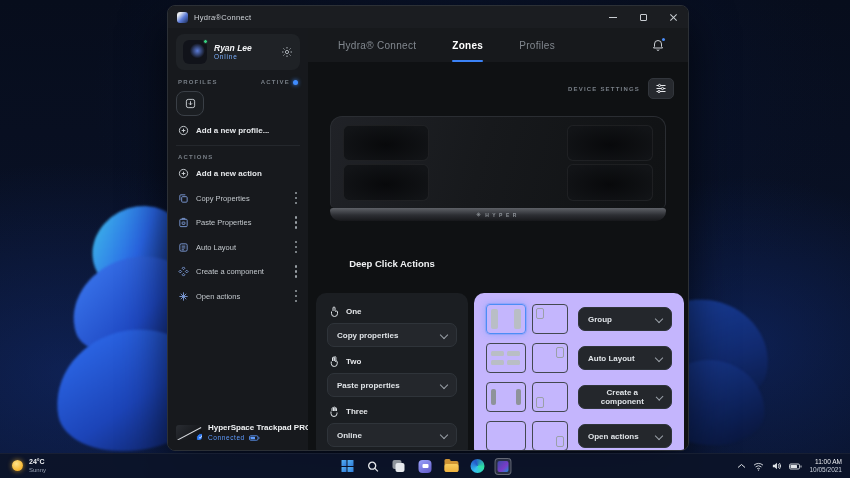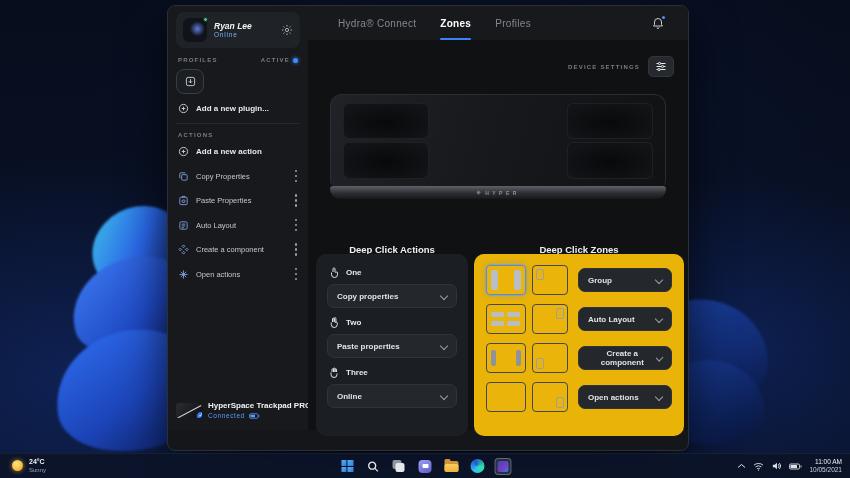--- a/index.html
+++ b/index.html
@@ -94,21 +94,21 @@
   .device-thumb::after { content:""; position:absolute; left:-3px; top:9px; width:30px; height:1.4px;
     background:#d7dadf; transform:rotate(-28deg); }
   .device-badge { position:absolute; right:-4px; bottom:-3px; width:10px; height:10px; border-radius:50%;
     background:#2f7bf6; border:1.5px solid #17191d; color:#fff; font-size:6px; line-height:7px; text-align:center; }
   .device-meta { line-height:1.3; }
   .device-name { font-size:8px; font-weight:bold; color:#f0f2f4; white-space:nowrap; }
   .device-status { font-size:6.5px; color:#5f9cff; letter-spacing:.6px; display:flex; align-items:center; gap:4px; }
 
   
   .main { background:#0f1113; display:flex; flex-direction:column; min-width:0; }
-  .tabsbar { height:34px; background:#17191c; display:flex; align-items:center; padding:0 24px 0 30px; gap:24px; flex:0 0 auto; }
+  .tabsbar { height:34px; background:#17191c; display:flex; align-items:center; padding:0 24px 0 30px; gap:36px; flex:0 0 auto; }
   .tab { position:relative; height:100%; display:flex; align-items:center; font-size:10px; color:#82888f;
     background:none; border:0; letter-spacing:.3px; }
   .tab.active { color:#ffffff; font-weight:bold; }
   .tab.active::after { content:""; position:absolute; left:0; right:0; bottom:0; height:2.5px;
     background:#3b82f6; border-radius:2px; }
   .bell-btn { margin-left:auto; background:none; border:0; color:#c9cdd2; position:relative; }
   .bell-dot { position:absolute; top:-1px; right:-1px; width:3.5px; height:3.5px; border-radius:50%; background:#4c8df6; }
 
   .content { position:relative; flex:1; }
 
@@ -126,27 +126,27 @@
   .tp-zone.tl { left:12px; top:8px; height:36px; }
   .tp-zone.bl { left:12px; top:47px; height:37px; }
   .tp-zone.tr { right:12px; top:8px; height:36px; }
   .tp-zone.br { right:12px; top:47px; height:37px; }
   .tp-edge { height:13px; border-radius:3px 3px 10px 10px;
     background:linear-gradient(180deg,#5e6167 0%,#2c2e33 55%,#17181b 100%);
     display:flex; align-items:center; justify-content:center; gap:4px; }
   .tp-brand { font-size:5px; letter-spacing:3.5px; color:#8d9298; font-weight:bold; }
   .tp-star { width:5px; height:5px; color:#8d9298; }
 
-  .col-header { position:absolute; top:204px; font-size:9.5px; font-weight:bold; color:#eef0f2; text-align:center; }
+  .col-header { position:absolute; top:196px; font-size:9.5px; font-weight:bold; color:#eef0f2; text-align:center; }
   .col-header.left { left:8px; width:152px; }
   .col-header.right { left:166px; width:210px; }
 
-  .panel { position:absolute; top:214px; bottom:-6px; border-radius:10px; }
+  .panel { position:absolute; top:231px; bottom:-6px; border-radius:10px; }
   .panel.actions { left:8px; width:152px; background:#1b1e22; padding:10px 11px; }
-  .panel.zones { left:166px; width:210px; background:#eab308; padding:11px 12px; }
+  .panel.zones { left:166px; width:210px; background:#c4b5fd; padding:11px 12px; }
 
   .dca-label { display:flex; align-items:center; gap:7px; margin:3px 0 6px 2px; }
   .dca-label .txt { font-size:8px; font-weight:bold; color:#e6e8eb; }
   .dropdown { height:24px; background:#24272c; border:1px solid #2f343a; border-radius:7px;
     display:flex; align-items:center; padding:0 9px; width:100%; margin-bottom:9px; }
   .dropdown .val { font-size:8px; font-weight:bold; color:#dfe3e7; }
   .dropdown .chev { margin-top:-1px; }
 
   .zone-row { display:flex; align-items:center; margin-bottom:9px; }
   .zone-row .dropdown { flex:1; margin:0 0 0 10px; }
@@ -203,20 +203,35 @@
 
 <div class="desktop">
   <div class="petal p1"></div>
   <div class="petal p2"></div>
   <div class="petal p3"></div>
   <div class="petal p4"></div>
   <div class="petal p5"></div>
 
   <div class="window">
 
+    <div class="titlebar">
+      <span class="app-logo"></span>
+      <span class="title-text">Hydra®Connect</span>
+      <div class="win-controls">
+        <button class="win-btn">
+            <span class="glyph-min"></span>
+          </button>
+        <button class="win-btn">
+            <span class="glyph-max"></span>
+          </button>
+        <button class="win-btn">
+            <span class="glyph-close"></span>
+          </button>
+      </div>
+    </div>
 
     <div class="window-body">
 
       <aside class="sidebar">
 
         <div class="profile-card">
           <span class="avatar">
               <span class="online-dot"></span>
             </span>
           <span class="profile-meta">
@@ -246,21 +261,21 @@
                 <path d="M12 7v8M8.5 11.5L12 15l3.5-3.5"></path>
               </svg>
           </button>
         </div>
 
         <button class="add-row">
           <svg width="11" height="11" viewBox="0 0 24 24" fill="none" stroke="#cfd3d8" stroke-width="2">
               <circle cx="12" cy="12" r="9"></circle>
               <path d="M12 8v8M8 12h8"></path>
             </svg>
-          <span class="txt">Add a new plugin...</span>
+          <span class="txt">Add a new profile...</span>
         </button>
 
         <div class="divider"></div>
 
         <div class="section-row" style="margin-top:6px;">
           <span class="tiny-label">ACTIONS</span>
         </div>
 
         <button class="add-row" style="padding-top:4px;">
           <svg width="11" height="11" viewBox="0 0 24 24" fill="none" stroke="#cfd3d8" stroke-width="2">
@@ -387,21 +402,20 @@
             </div>
             <div class="tp-edge">
               <svg class="tp-star" viewBox="0 0 12 12" fill="none" stroke="currentColor" stroke-width="1.4">
                   <path d="M6 1v10M1 6h10M2.5 2.5l7 7M9.5 2.5l-7 7"></path>
                 </svg>
               <span class="tp-brand">HYPER</span>
             </div>
           </div>
 
           <h3 class="col-header left">Deep Click Actions</h3>
-          <h3 class="col-header right">Deep Click Zones</h3>
 
           <section class="panel actions">
             <div class="dca-label">
               <svg width="10" height="11" viewBox="0 0 20 22" fill="none" stroke="#dfe3e7" stroke-width="2">
                   <path d="M8 10V4a2 2 0 0 1 4 0v6"></path>
                   <path d="M5 11v4a6 6 0 0 0 6 6h0a6 6 0 0 0 6-6v-3a2 2 0 0 0-4 0"></path>
                 </svg>
               <span class="txt">One</span>
             </div>
             <button class="dropdown">

